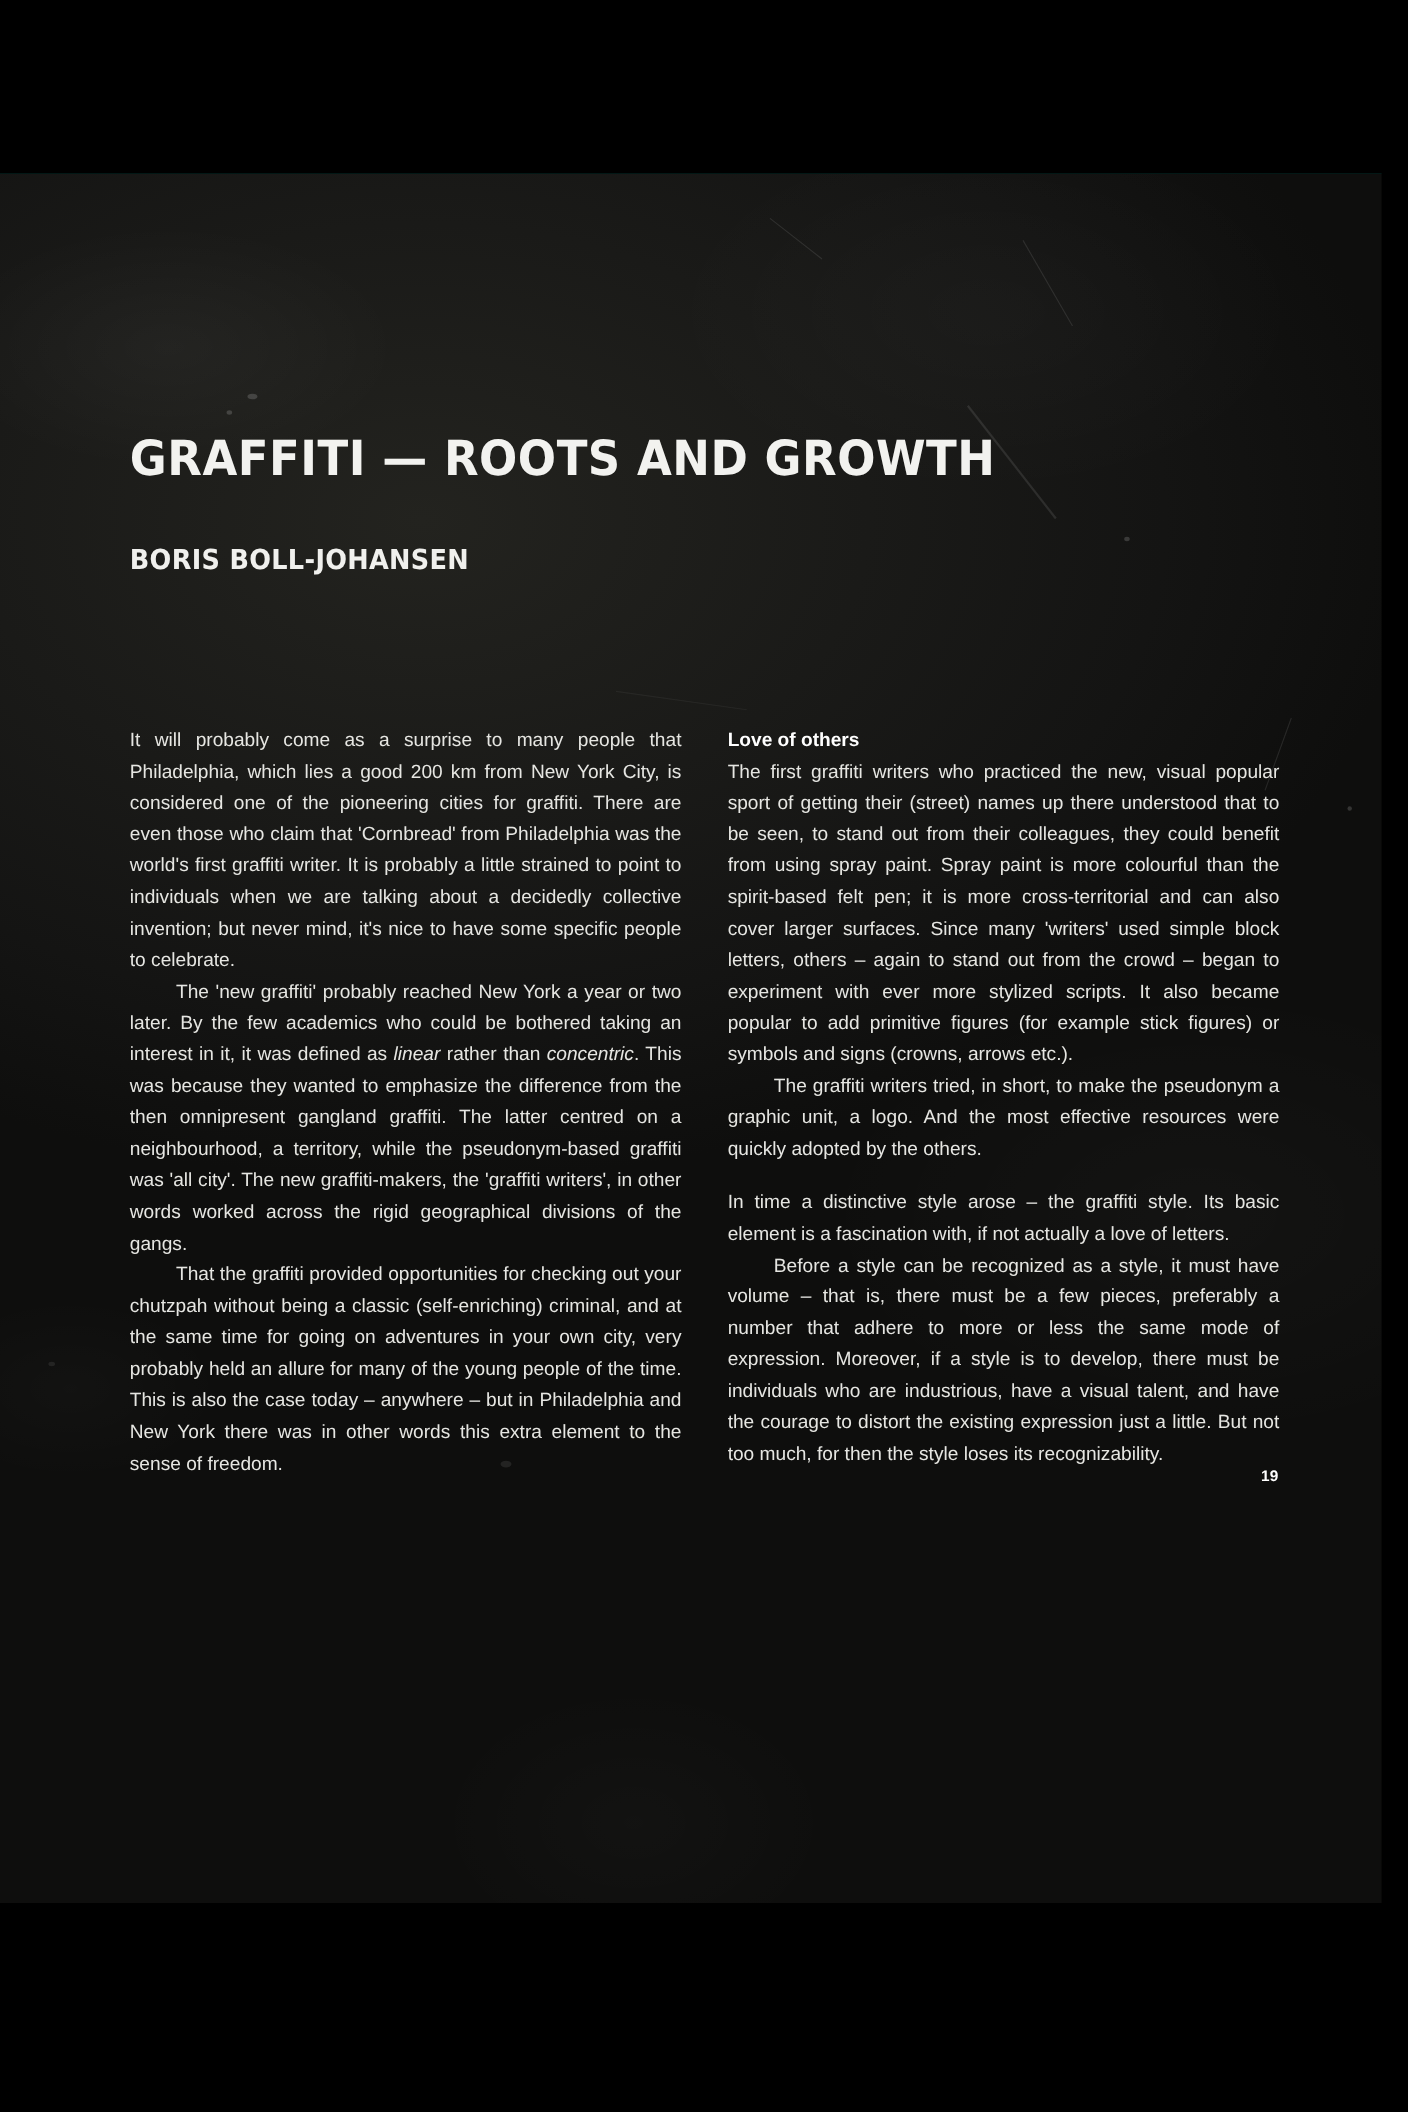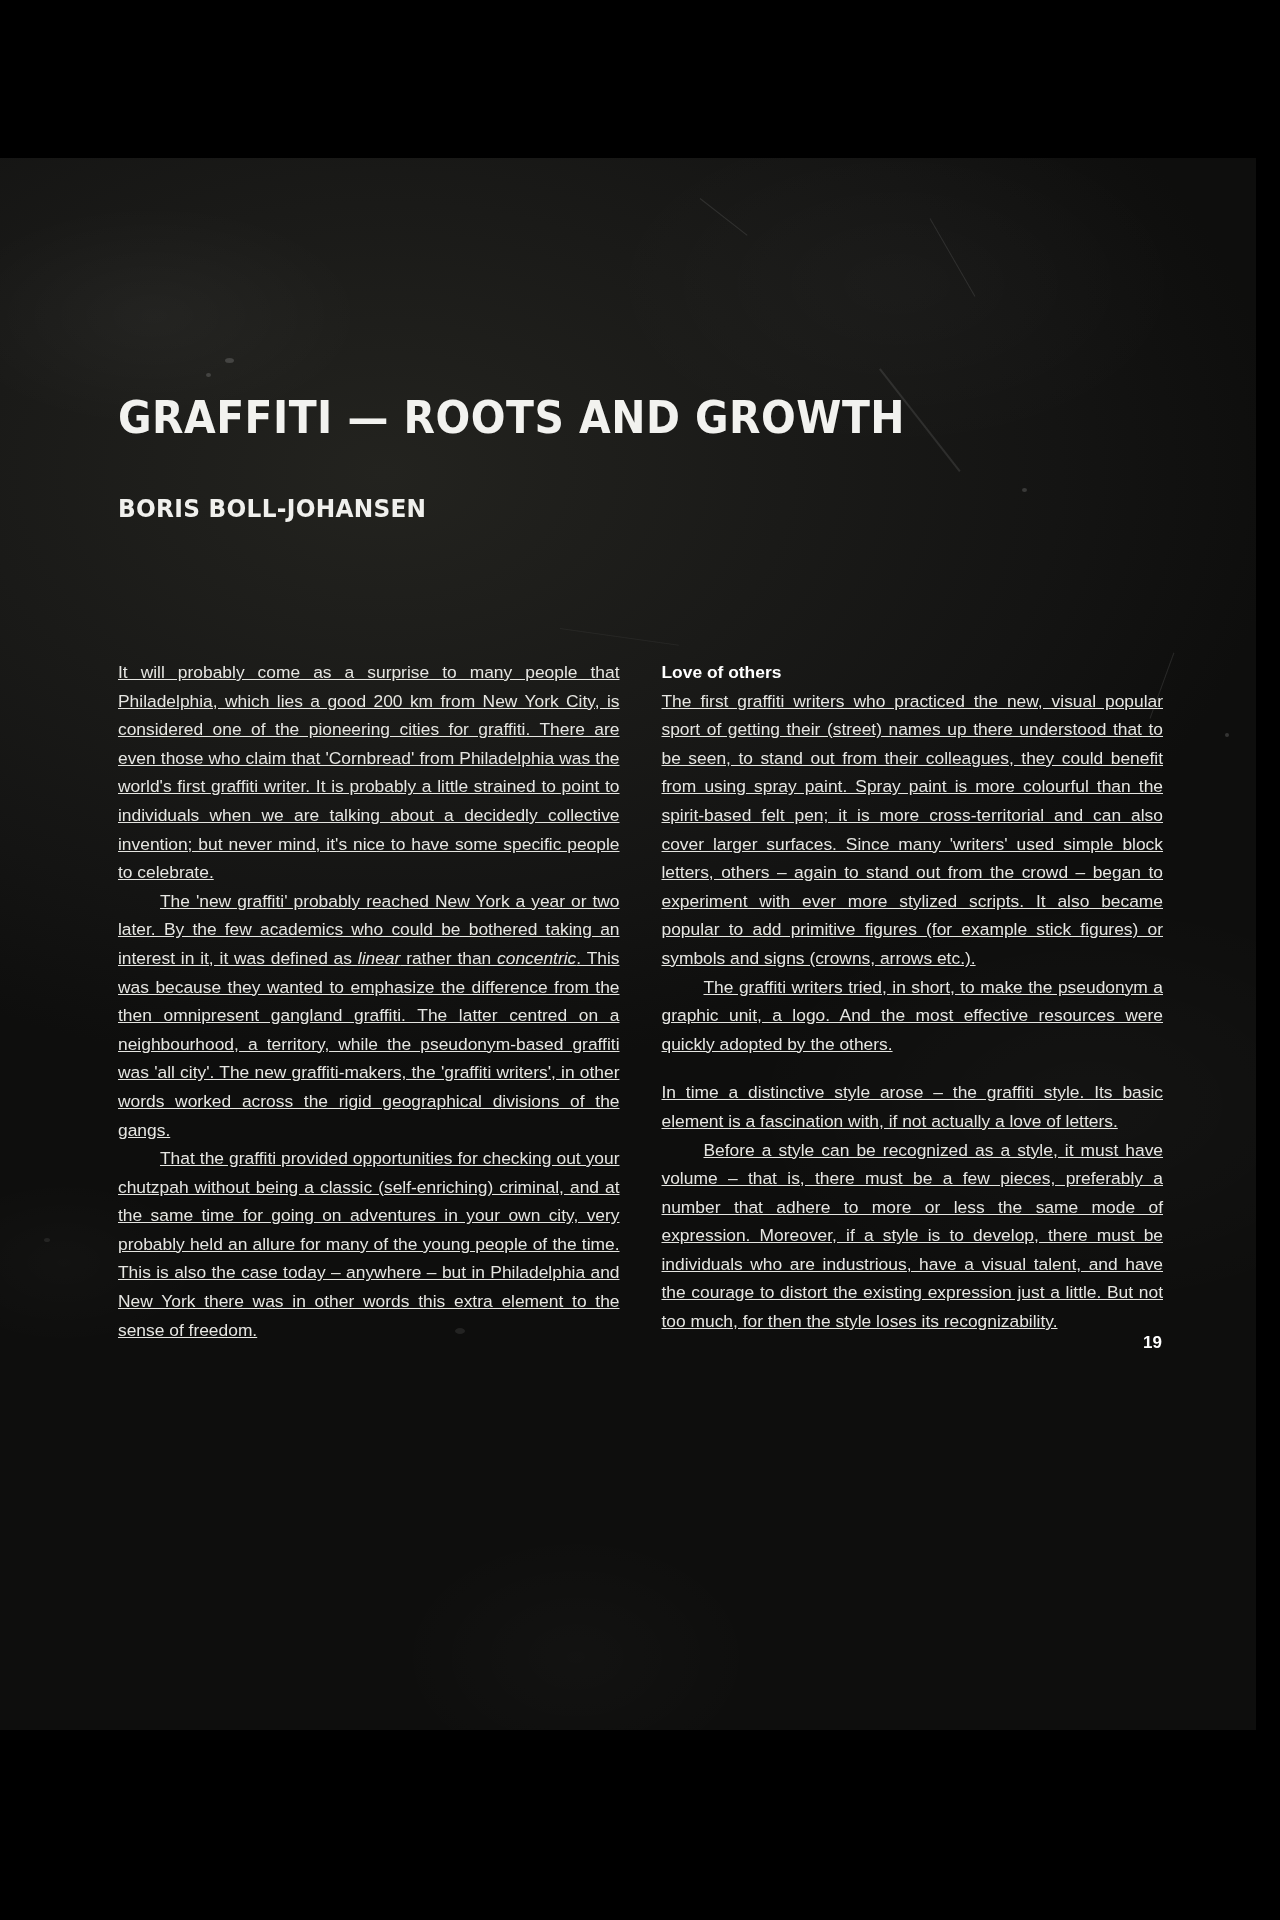--- a/index.html
+++ b/index.html
@@ -134,21 +134,20 @@
 
   .body-text {
     color: #e6e6e2;
     font-family: "Liberation Sans", sans-serif;
     font-size: 17.4px;
     line-height: 28.6px;
     text-align: justify;
     margin: 0;
     -webkit-hyphens: none;
     hyphens: none;
-    text-decoration: underline;
   }
   .body-text + .body-text {
     text-indent: 42px;
   }
   .gap-para {
     margin-top: 20px;
     text-indent: 0 !important;
   }
   .subhead {
     color: #ffffff;
@@ -160,21 +159,21 @@
   }
   em { font-style: italic; }
 
   .page-number {
     position: absolute;
     right: 118px;
     top: 1175px;
     color: #ffffff;
     font-family: "Liberation Sans", sans-serif;
     font-weight: bold;
-    font-size: 17px;
+    font-size: 14px;
   }
 </style>
 </head>
 <body>
 
 <div class="page">
 
   <div class="sheet">
     <div class="scratch" style="left:880px; top:210px; width:130px; height:1.5px; transform:rotate(52deg);"></div>
     <div class="scratch" style="left:930px; top:60px; width:90px; height:1px; transform:rotate(60deg);"></div>

